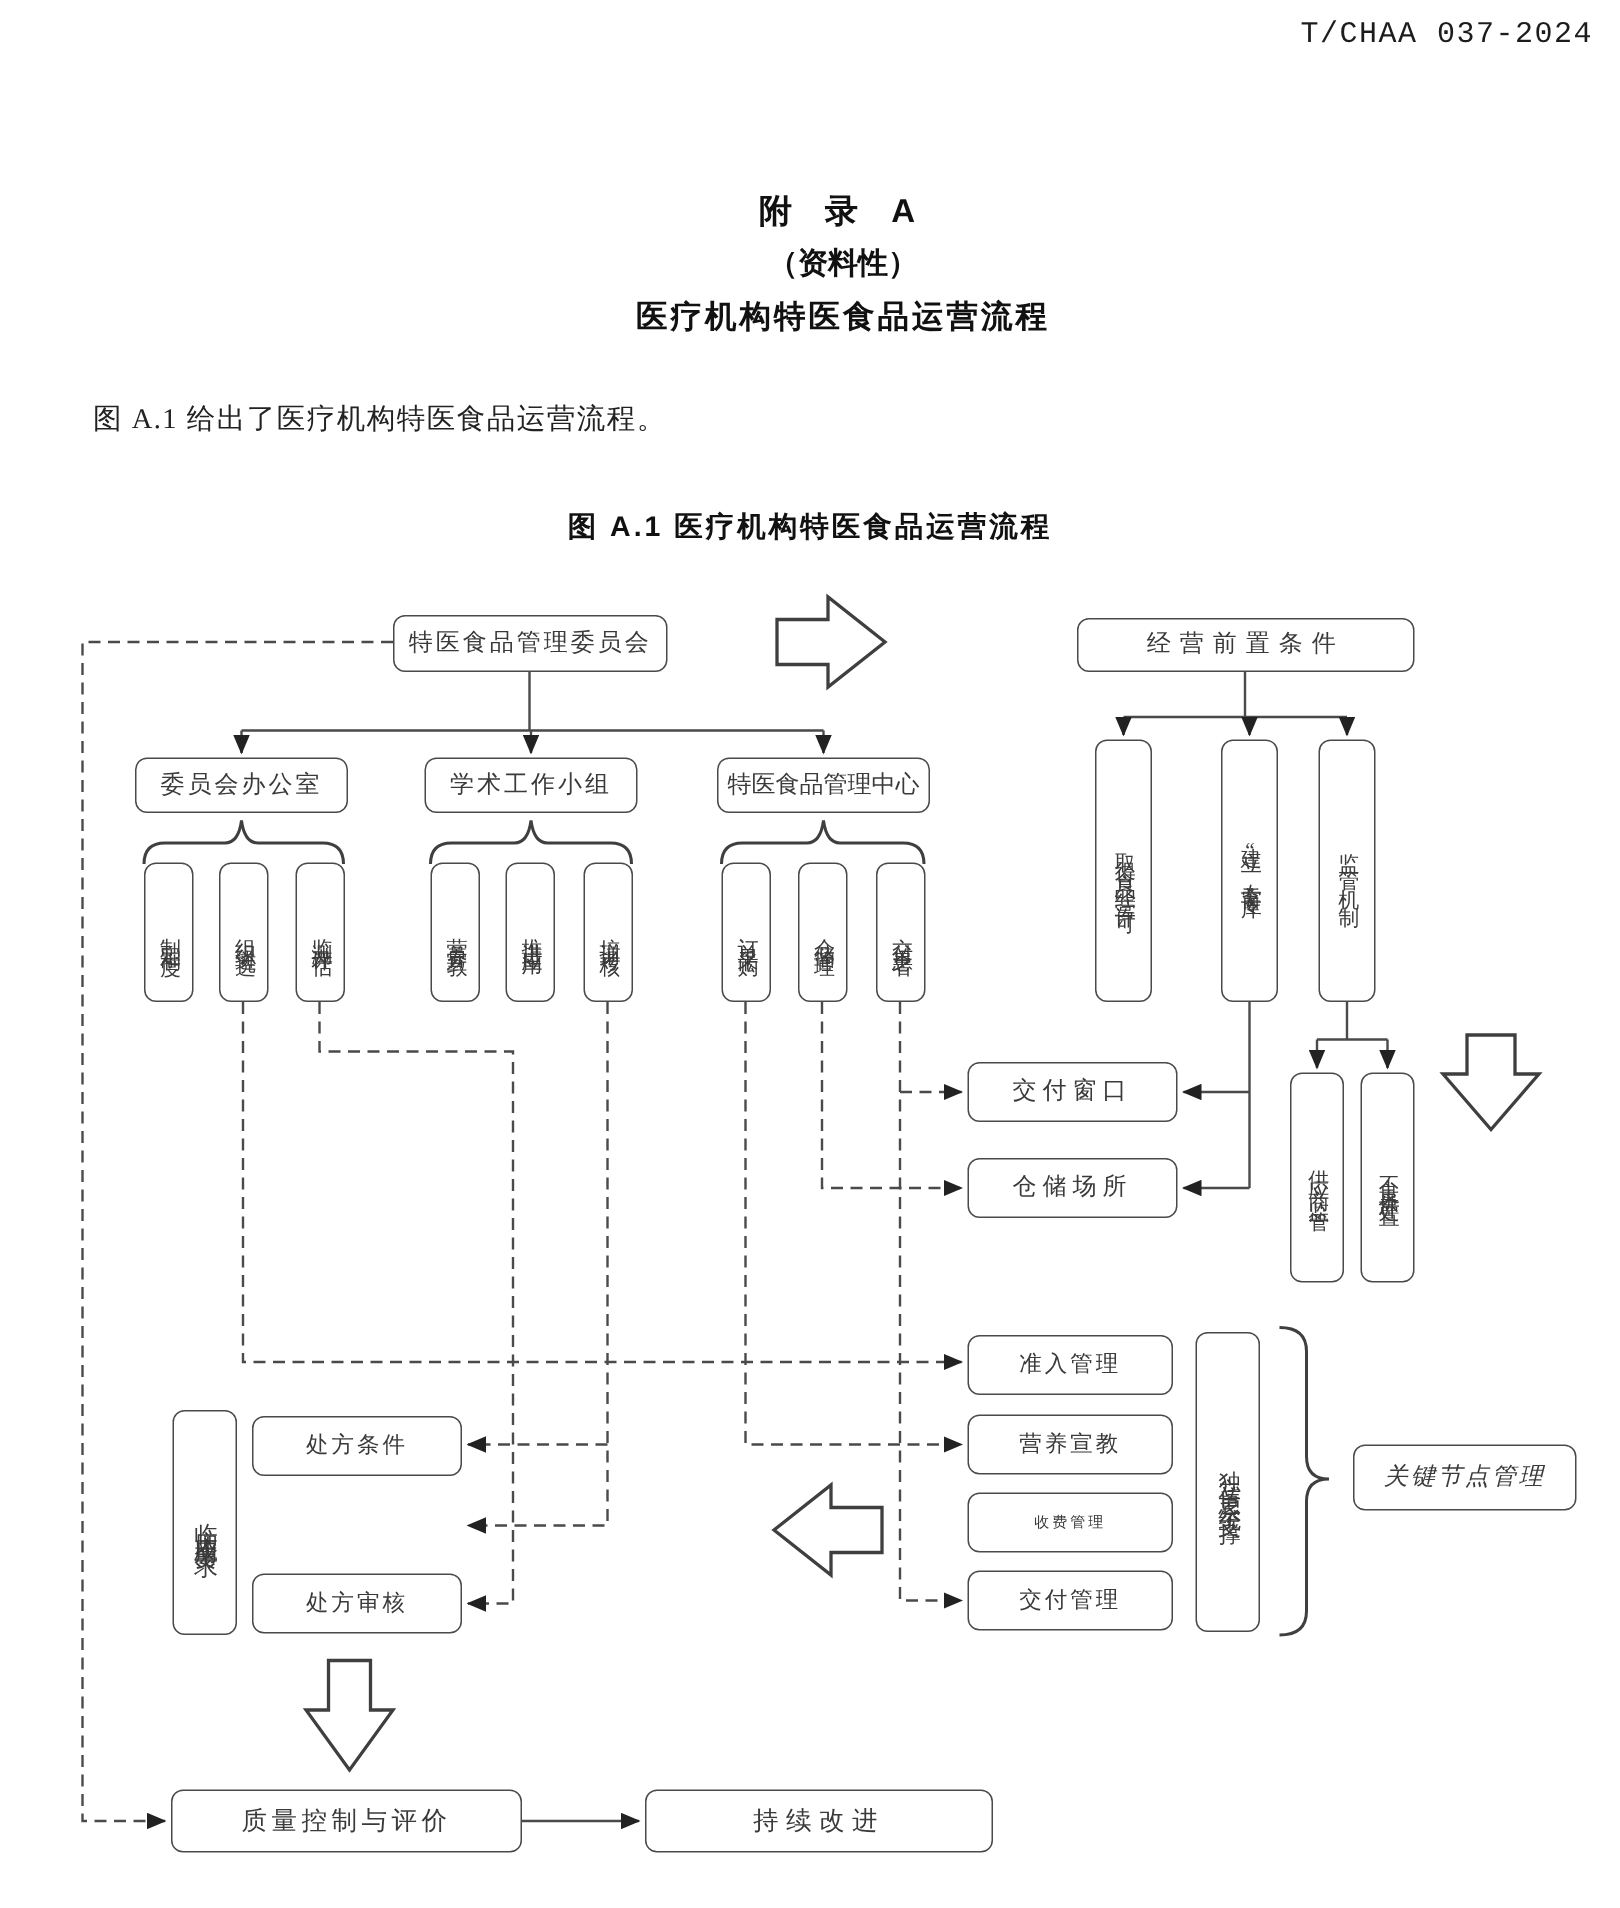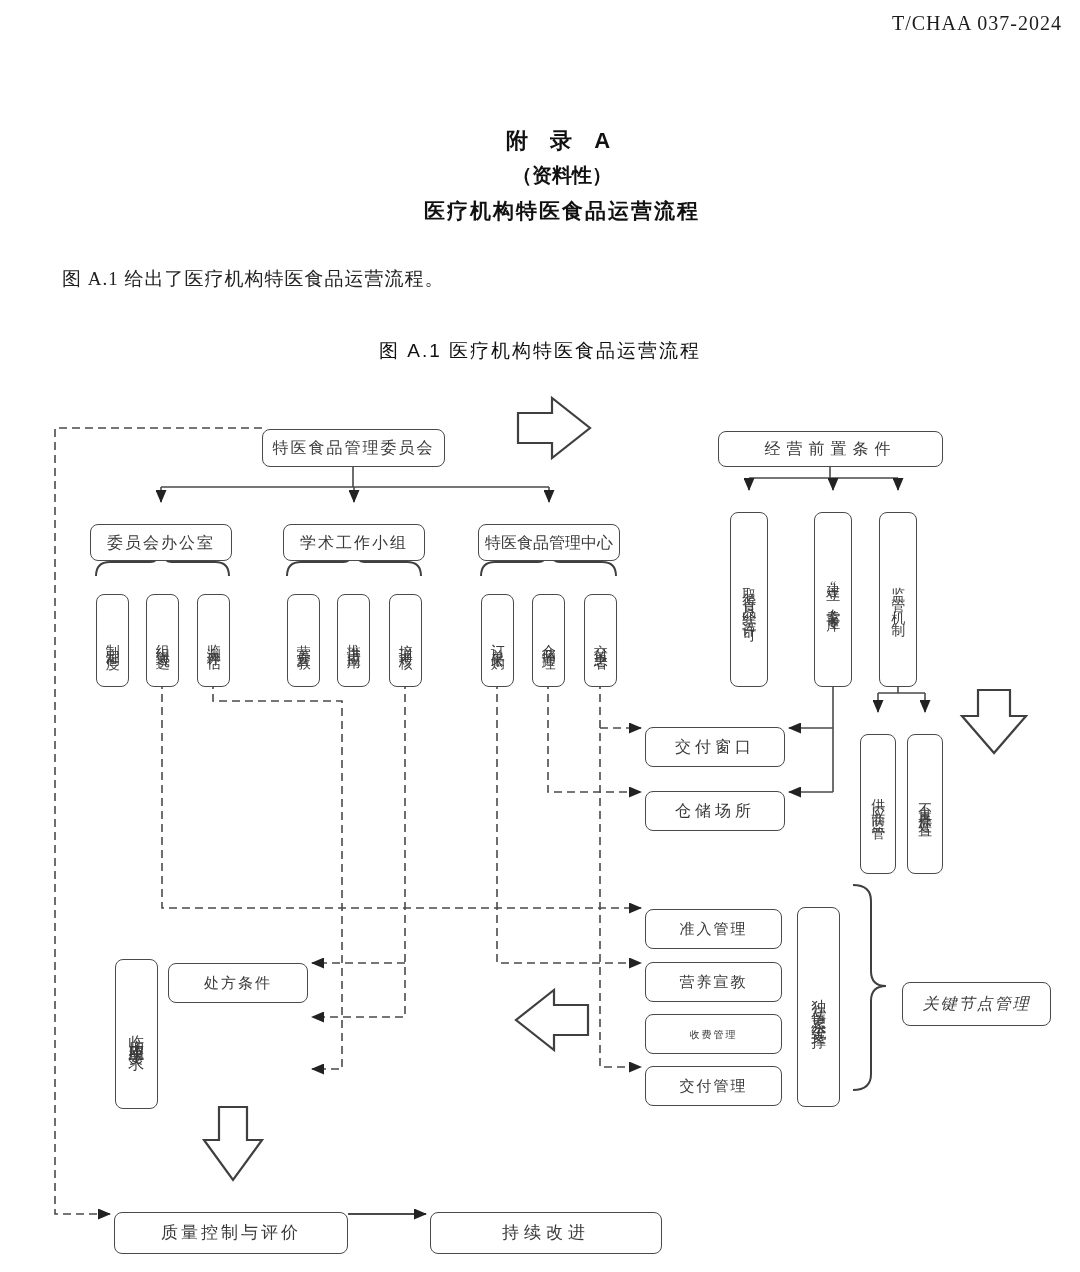--- a/index.html
+++ b/index.html
@@ -7,21 +7,21 @@
     position:relative;
     width:1080px;height:1272px;
     margin:0 auto;
     background:#ffffff;
     font-family:"Liberation Serif","DejaVu Serif",serif;
     color:#2f2f2f;
     overflow:hidden;
   }
   .doc-code{
     position:absolute;top:12px;right:18px;
-    font-family:Liberation Serif, serif;
+    font-family:Liberation Mono, monospace;
     font-size:20px;letter-spacing:1px;color:#1c1c1c;
   }
   .t-appendix{
     position:absolute;top:126px;left:0;width:1080px;text-align:center;
     font-family:"Liberation Sans","DejaVu Sans",sans-serif;
     font-weight:bold;font-size:22px;letter-spacing:8px;color:#111;
     transform:translateX(22px);
   }
   .t-note{
     position:absolute;top:162px;left:0;width:1080px;text-align:center;
@@ -35,35 +35,34 @@
     font-weight:bold;font-size:21px;letter-spacing:2px;color:#111;
     transform:translateX(22px);
   }
   .intro{
     position:absolute;top:266px;left:62px;
     font-size:19px;letter-spacing:1px;color:#222;
   }
   .fig-caption{
     position:absolute;top:338px;left:0;width:1080px;text-align:center;
     font-family:"Liberation Sans","DejaVu Sans",sans-serif;
-    font-weight:normal;font-size:19px;letter-spacing:2px;color:#111;
+    font-weight:bold;font-size:19px;letter-spacing:2px;color:#111;
   }
   svg.wires{position:absolute;left:0;top:0;width:1080px;height:1272px;}
   .node{
     position:absolute;
     box-sizing:border-box;
     border:1.6px solid #4a4a4a;
     border-radius:8px;
     background:#ffffff;
     display:flex;align-items:center;justify-content:center;
     color:#3a3a3a;
     font-size:16px;letter-spacing:2px;
     text-align:center;line-height:1.1;
     z-index:2;
-    margin-top:19px;
   }
   .v{
     writing-mode:vertical-rl;
     text-orientation:upright;
     font-size:14px;letter-spacing:4px;
   }
 </style>
 </head>
 <body>
 
@@ -131,20 +130,21 @@
   <div class="node" style="left:283px;top:505px;width:142px;height:37px;">学术工作小组</div>
   <div class="node" style="left:478px;top:505px;width:142px;height:37px;letter-spacing:0;">特医食品管理中心</div>
   <div class="node" style="left:645px;top:708px;width:140px;height:40px;letter-spacing:4px;">交付窗口</div>
   <div class="node" style="left:645px;top:772px;width:140px;height:40px;letter-spacing:4px;">仓储场所</div>
   <div class="node" style="left:645px;top:890px;width:137px;height:40px;font-size:15px;">准入管理</div>
   <div class="node" style="left:645px;top:943px;width:137px;height:40px;font-size:15px;">营养宣教</div>
   <div class="node" style="left:645px;top:995px;width:137px;height:40px;font-size:10px;">收费管理</div>
   <div class="node" style="left:645px;top:1047px;width:137px;height:40px;font-size:15px;">交付管理</div>
   <div class="node" style="left:902px;top:963px;width:149px;height:44px;font-style:italic;">关键节点管理</div>
   <div class="node" style="left:168px;top:944px;width:140px;height:40px;font-size:15px;">处方条件</div>
+  <div class="node" style="left:168px;top:1049px;width:140px;height:40px;font-size:15px;">处方审核</div>
   <div class="node" style="left:114px;top:1193px;width:234px;height:42px;font-size:17px;letter-spacing:3px;">质量控制与评价</div>
   <div class="node" style="left:430px;top:1193px;width:232px;height:42px;font-size:17px;letter-spacing:5px;">持续改进</div>
 
   <div class="node v" style="left:96px;top:575px;width:33px;height:93px;">制定制度</div>
   <div class="node v" style="left:146px;top:575px;width:33px;height:93px;">组织遴选</div>
   <div class="node v" style="left:197px;top:575px;width:33px;height:93px;">监测评估</div>
   <div class="node v" style="left:287px;top:575px;width:33px;height:93px;">营养宣教</div>
   <div class="node v" style="left:337px;top:575px;width:33px;height:93px;">推进应用</div>
   <div class="node v" style="left:389px;top:575px;width:33px;height:93px;">培训考核</div>
   <div class="node v" style="left:481px;top:575px;width:33px;height:93px;">订单采购</div>

